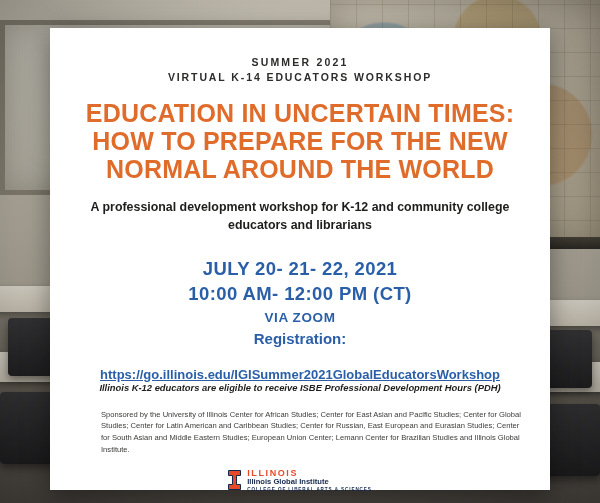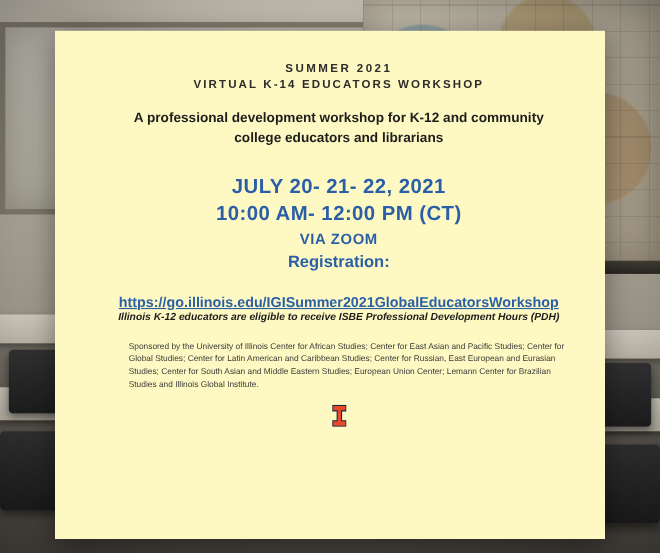--- a/index.html
+++ b/index.html
@@ -93,24 +93,24 @@
     background: radial-gradient(ellipse at 50% 45%, rgba(0,0,0,0) 40%, rgba(0,0,0,.35) 100%);
   }
 
   
   .card {
     position: absolute;
     left: 50px;
     top: 28px;
     width: 500px;
     height: 462px;
-    background: #fef9c3;
+    background: #ffffff;
     box-shadow: 0 6px 26px rgba(0,0,0,.45);
     box-sizing: border-box;
-    padding: 22px 22px 12px 38px;
+    padding: 22px 22px 12px 22px;
     text-align: center;
     color: #1d1d1b;
   }
 
   .kicker {
     font-size: 10.5px;
     font-weight: bold;
     letter-spacing: 2.2px;
     color: #2c2c2a;
     margin: 6px 0 3px 0;
@@ -240,20 +240,25 @@
     <div class="chair c4"></div>
 
     <div class="bg-vignette"></div>
   </div>
 
   <div class="card">
 
     <div class="kicker">SUMMER 2021</div>
     <div class="kicker2">VIRTUAL K-14 EDUCATORS WORKSHOP</div>
 
+    <div class="headline">
+      <div>EDUCATION IN UNCERTAIN TIMES:</div>
+      <div>HOW TO PREPARE FOR THE NEW</div>
+      <div>NORMAL AROUND THE WORLD</div>
+    </div>
 
     <div class="subhead">A professional development workshop for K-12 and community college educators and librarians</div>
 
     <div class="when">
       <div class="l1">JULY 20- 21- 22, 2021</div>
       <div class="l2">10:00 AM- 12:00 PM (CT)</div>
       <div class="l3">VIA ZOOM</div>
     </div>
 
     <div class="reg-label">Registration:</div>
@@ -262,16 +267,21 @@
     <div class="note">Illinois K-12 educators are eligible to receive ISBE Professional Development Hours (PDH)</div>
 
     <div class="sponsors">Sponsored by the University of Illinois Center for African Studies; Center for East Asian and Pacific Studies; Center for Global Studies; Center for Latin American and Caribbean Studies; Center for Russian, East European and Eurasian Studies; Center for South Asian and Middle Eastern Studies; European Union Center; Lemann Center for Brazilian Studies and Illinois Global Institute.</div>
 
     <div class="logo">
       <div class="logo-mark">
         <svg width="13" height="20" viewBox="0 0 13 20" aria-hidden="true">
           <path d="M0.5 0.5 H12.5 V5.5 H8.5 V14.5 H12.5 V19.5 H0.5 V14.5 H4.5 V5.5 H0.5 Z" fill="#e84a27" stroke="#13294b" stroke-width="1"></path>
         </svg>
       </div>
+      <div class="logo-text">
+        <div class="logo-wordmark">ILLINOIS</div>
+        <div class="logo-unit">Illinois Global Institute</div>
+        <div class="logo-sub">COLLEGE OF LIBERAL ARTS &amp; SCIENCES</div>
+      </div>
     </div>
 
   </div>
 </div>
 
 </body></html>

